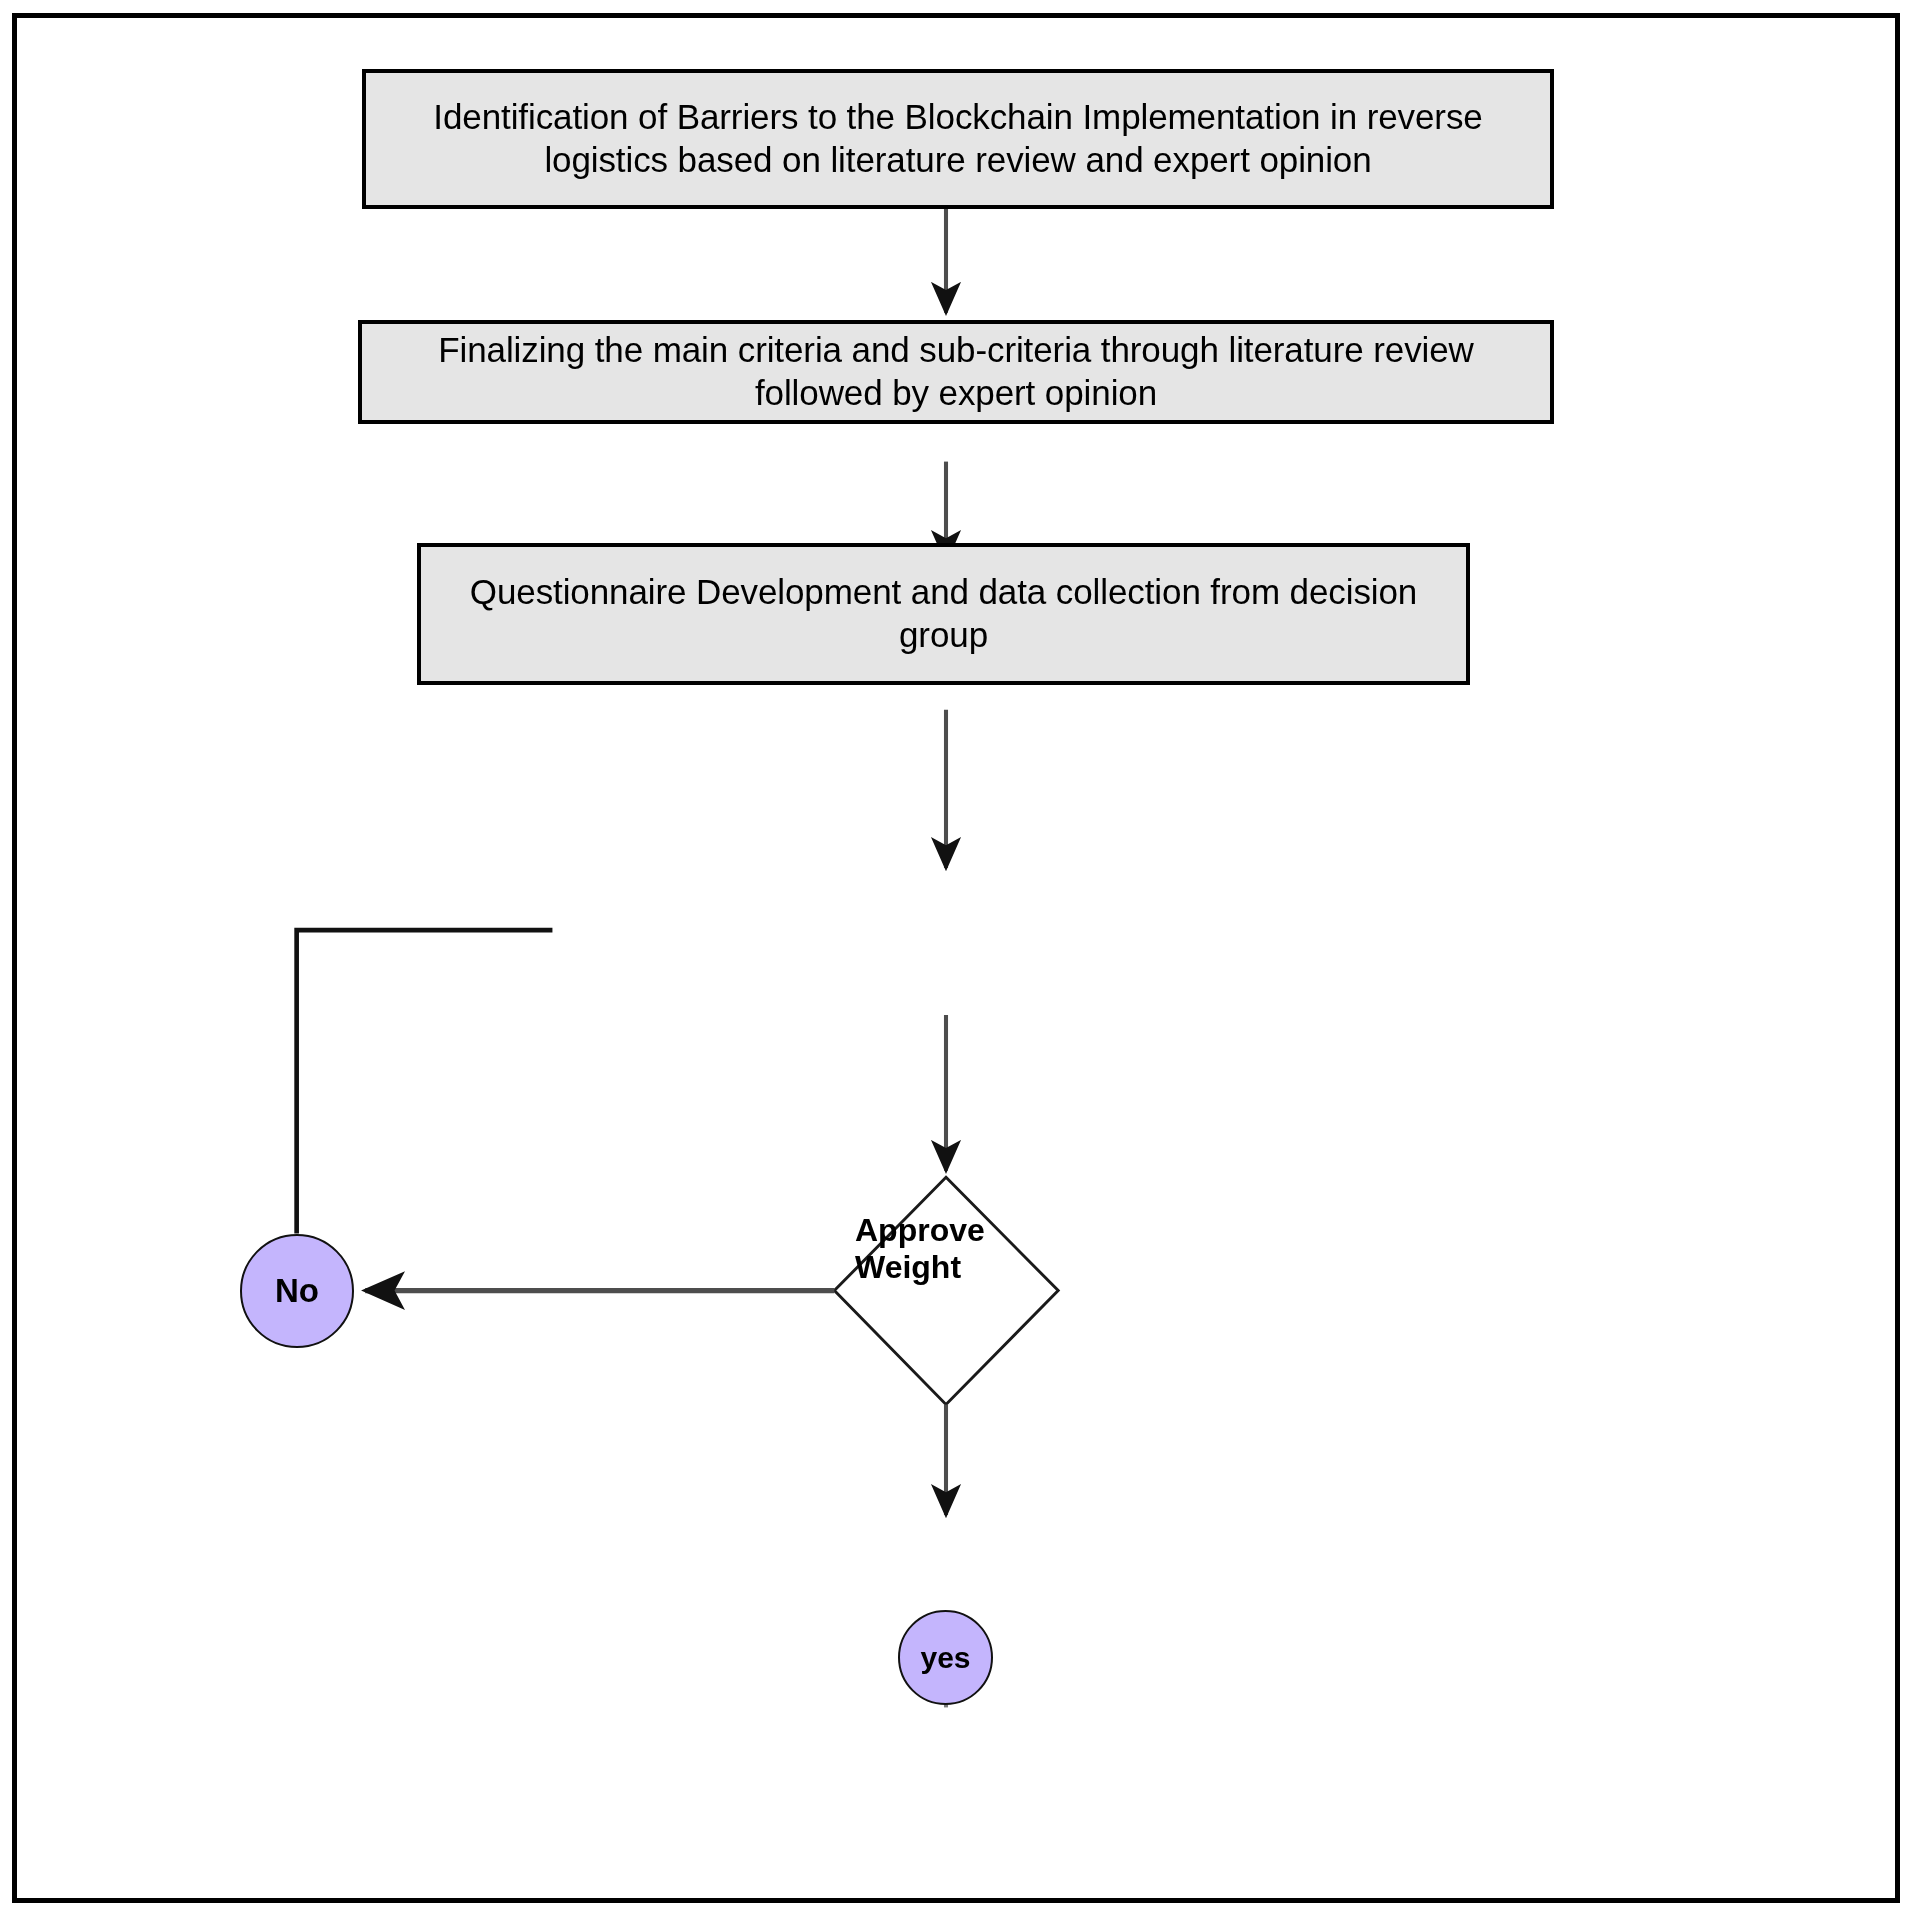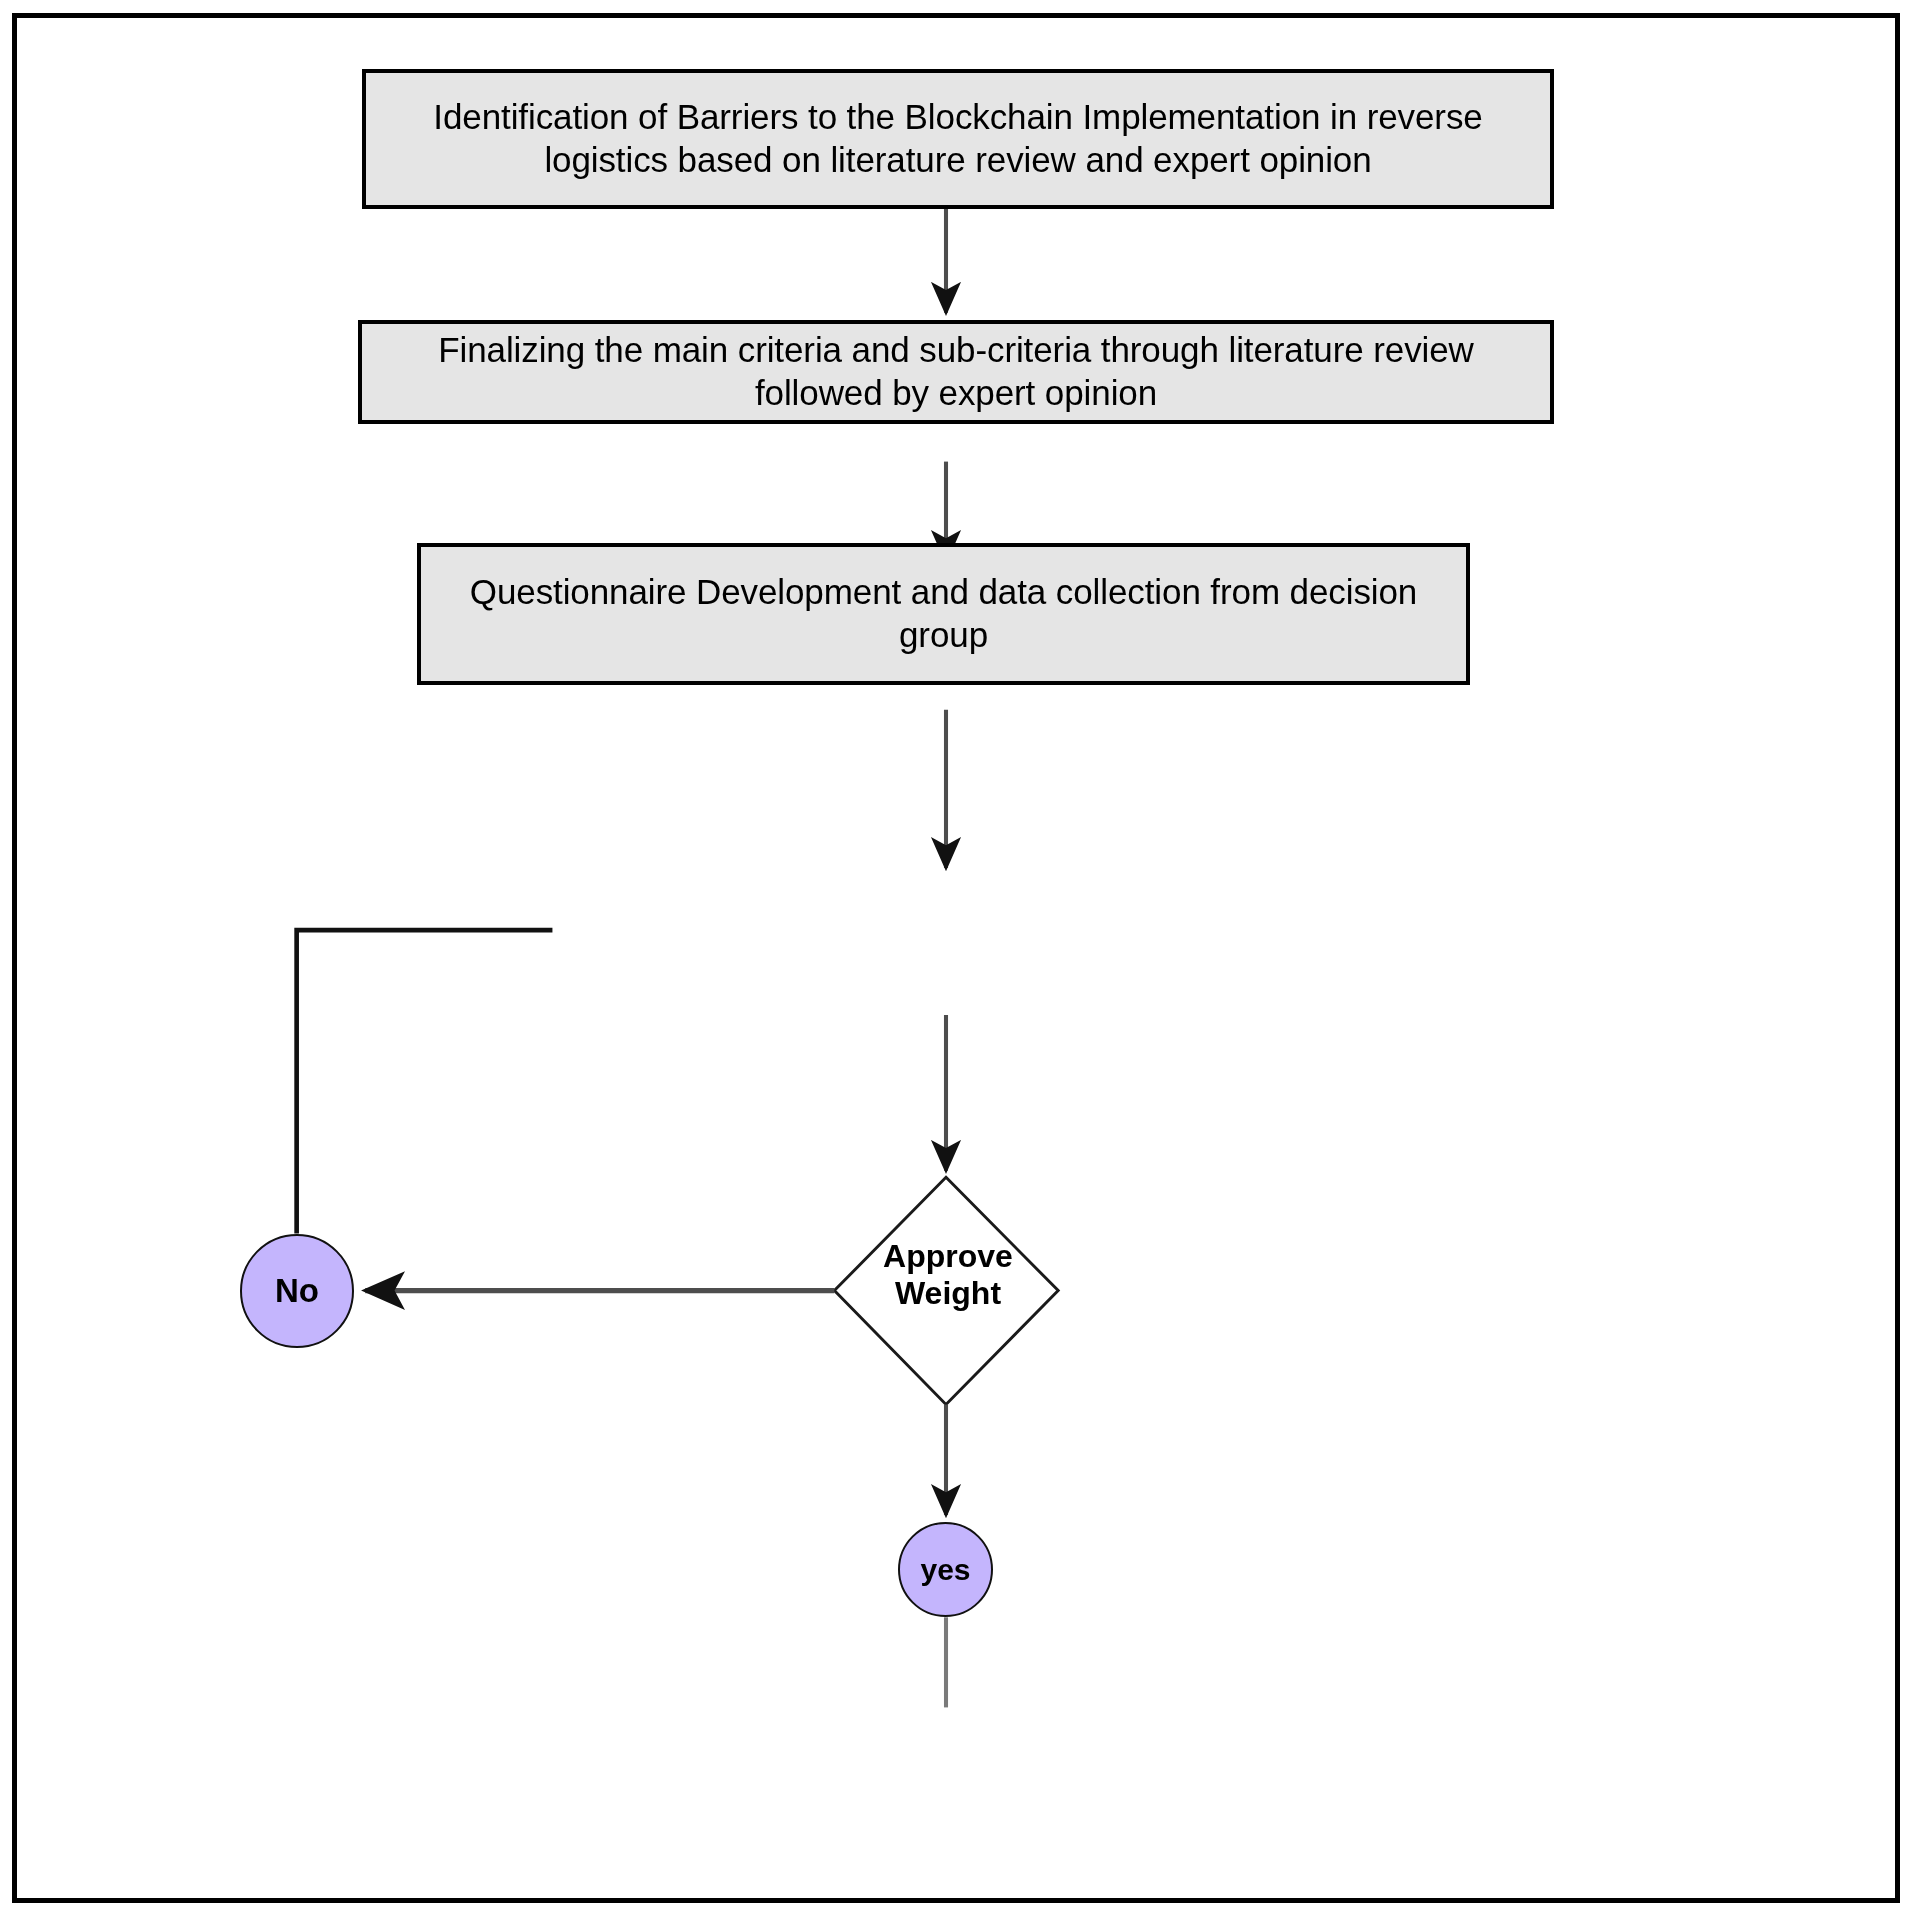--- a/index.html
+++ b/index.html
@@ -52,44 +52,43 @@
   }
   #box-identification { left: 362px;  top: 69px;  width: 1192px; height: 140px; font-size: 35px; }
   #box-finalizing     { left: 358px;  top: 320px;  width: 1196px; height: 104px; font-size: 35px; }
   #box-questionnaire  { left: 417px;  top: 543px;  width: 1053px; height: 142px; font-size: 35px; }
   #box-fuzzyahp       { left: 556px;  top: 875px; width: 776px; height: 140px; font-size: 35px; }
   #box-ranking        { left: 347px;  top: 1708px; width: 1201px; height: 139px; font-size: 35px; }
 
   .decision-label {
     position: absolute;
     left: 855px;
-    top: 1238px;
+    top: 1212px;
     width: 186px;
-    text-align: center;
     font-size: 32px;
     font-weight: bold;
     color: #000000;
     line-height: 1.16;
     white-space: pre-line;
     pointer-events: none;
   }
   .circle-node {
     position: absolute;
     border-radius: 50%;
     background: #c4b5fd;
     border: 2.9px solid #111111;
     box-sizing: border-box;
     display: flex;
     align-items: center;
     justify-content: center;
     font-weight: bold;
     color: #000000;
   }
   #circle-no  { left: 240px;  top: 1234px; width: 114px; height: 114px; font-size: 33px; }
-  #circle-yes { left: 898px; top: 1522px; width: 95px; height: 95px; font-size: 30px; }
+  #circle-yes { left: 898px; top: 1610px; width: 95px; height: 95px; font-size: 30px; }
 </style>
 </head>
 <body>
 
 <div id="page">
 
   <div id="outer-frame"></div>
 
   <svg class="flow-svg" viewBox="0 0 3297 3313" aria-hidden="true">
     <defs>

